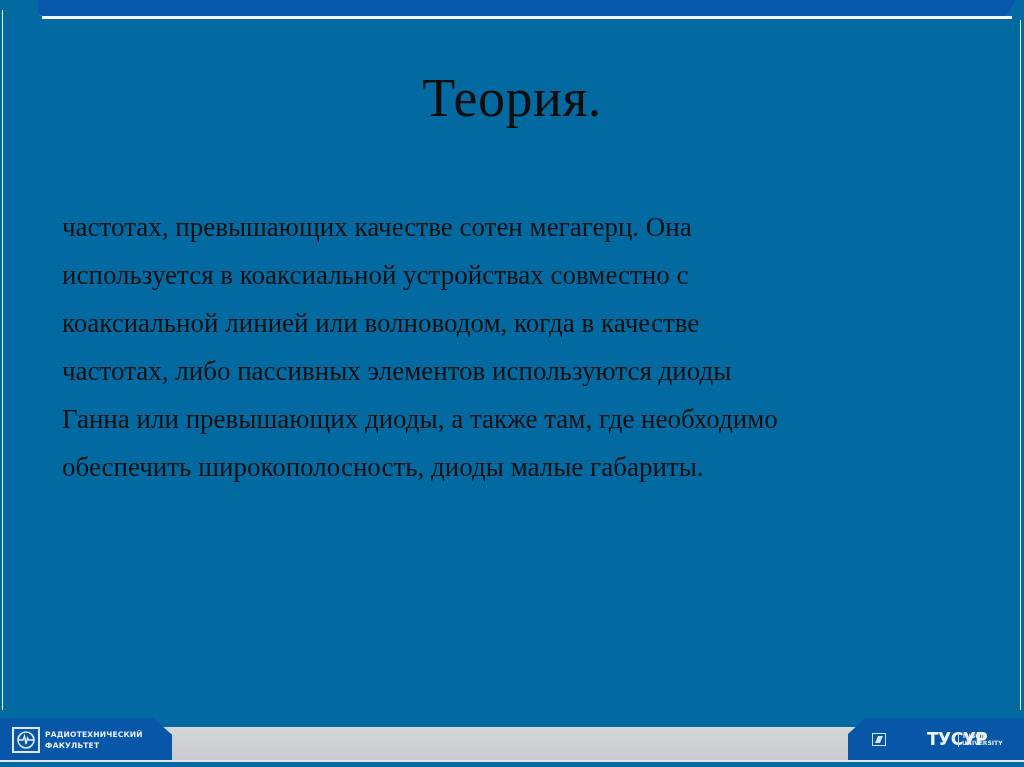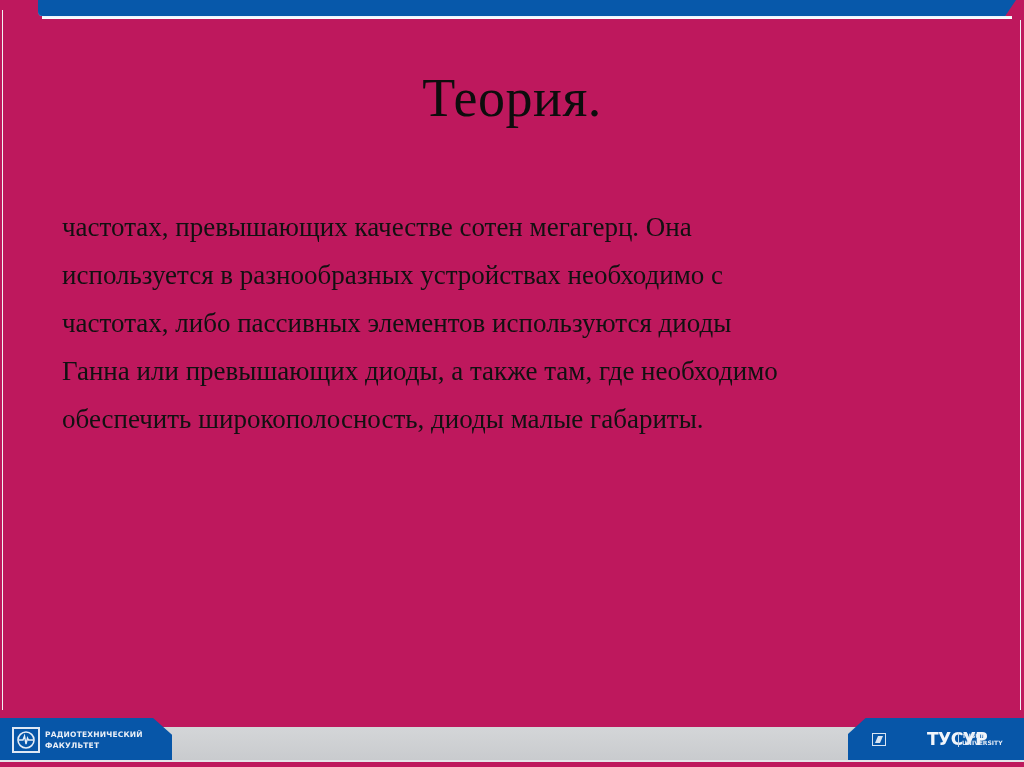--- a/index.html
+++ b/index.html
@@ -3,21 +3,21 @@
 <meta charset="utf-8">
 <style>
   html, body { margin: 0; padding: 0; }
   body {
     width: 1024px; height: 767px; position: relative; overflow: hidden;
     background: #ffffff;
     font-family: "Liberation Serif", "DejaVu Serif", serif;
   }
   .slide-frame {
     position: absolute; left: 0; top: 0; width: 1024px; height: 767px;
-    background: #be185d;
+    background: #0369a1;
   }
   .top-bar {
     position: absolute; left: 38px; top: 0; width: 978px; height: 16px;
     background: #0758aa;
     border-bottom-left-radius: 5px;
     clip-path: polygon(0 0, 100% 0, 98.9% 100%, 0 100%);
     box-shadow: 0 1px 0 #3d7cc0;
   }
   .top-shadow {
     position: absolute; left: 42px; top: 16px; width: 970px; height: 3px;
@@ -99,21 +99,22 @@
 <div class="slide-frame">
   <div class="left-edge"></div>
   <div class="right-edge"></div>
   <div class="top-bar"></div>
   <div class="top-shadow"></div>
 
   <h1 class="title" style="margin:0;font-weight:normal;">Теория.</h1>
 
   <p class="body-text">
     <span class="line">частотах, превышающих качестве сотен мегагерц. Она</span>
-    <span class="line">используется в разнообразных устройствах необходимо с</span>
+    <span class="line">используется в коаксиальной устройствах совместно с</span>
+    <span class="line">коаксиальной линией или волноводом, когда в качестве</span>
     <span class="line">частотах, либо пассивных элементов используются диоды</span>
     <span class="line">Ганна или превышающих диоды, а также там, где необходимо</span>
     <span class="line">обеспечить широкополосность, диоды малые габариты.</span>
   </p>
 
   <div class="footer-strip"></div>
   <div class="footer-line"></div>
 
   <div class="footer-left-tab"></div>
   <div class="faculty-logo">

